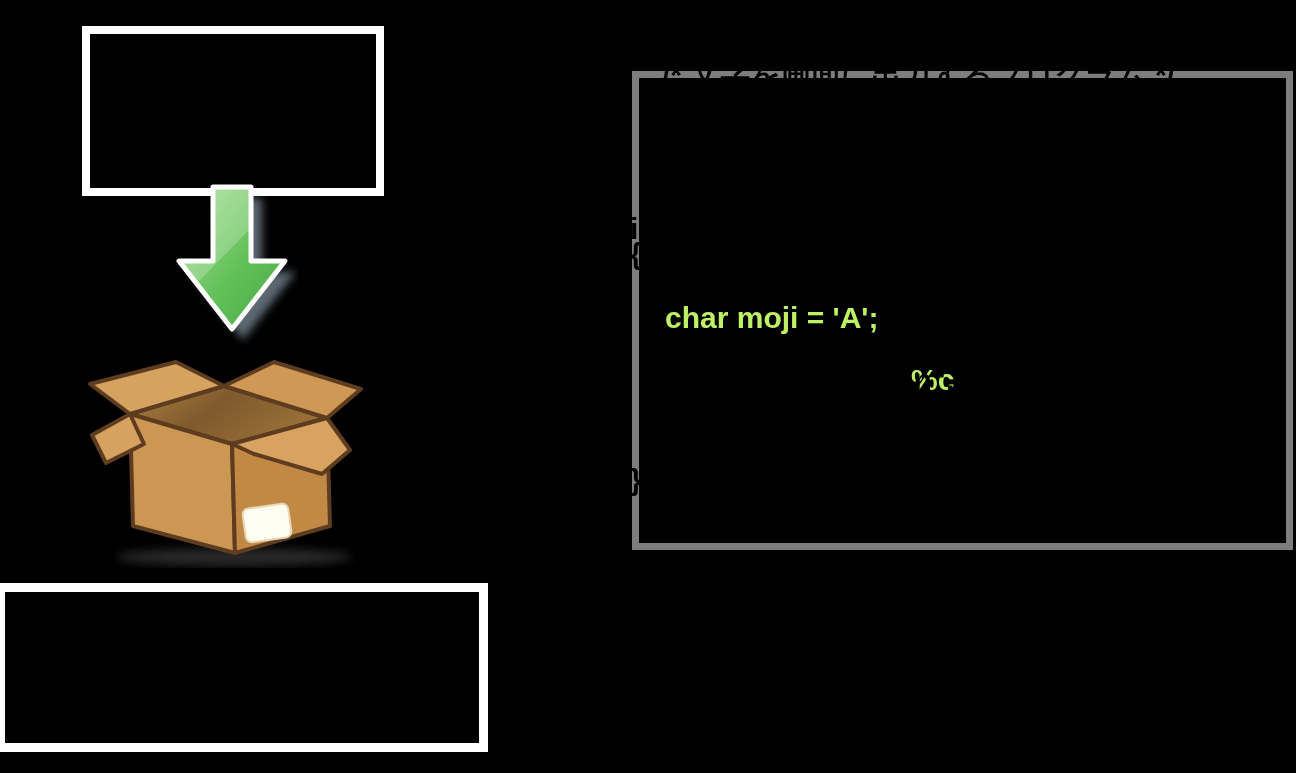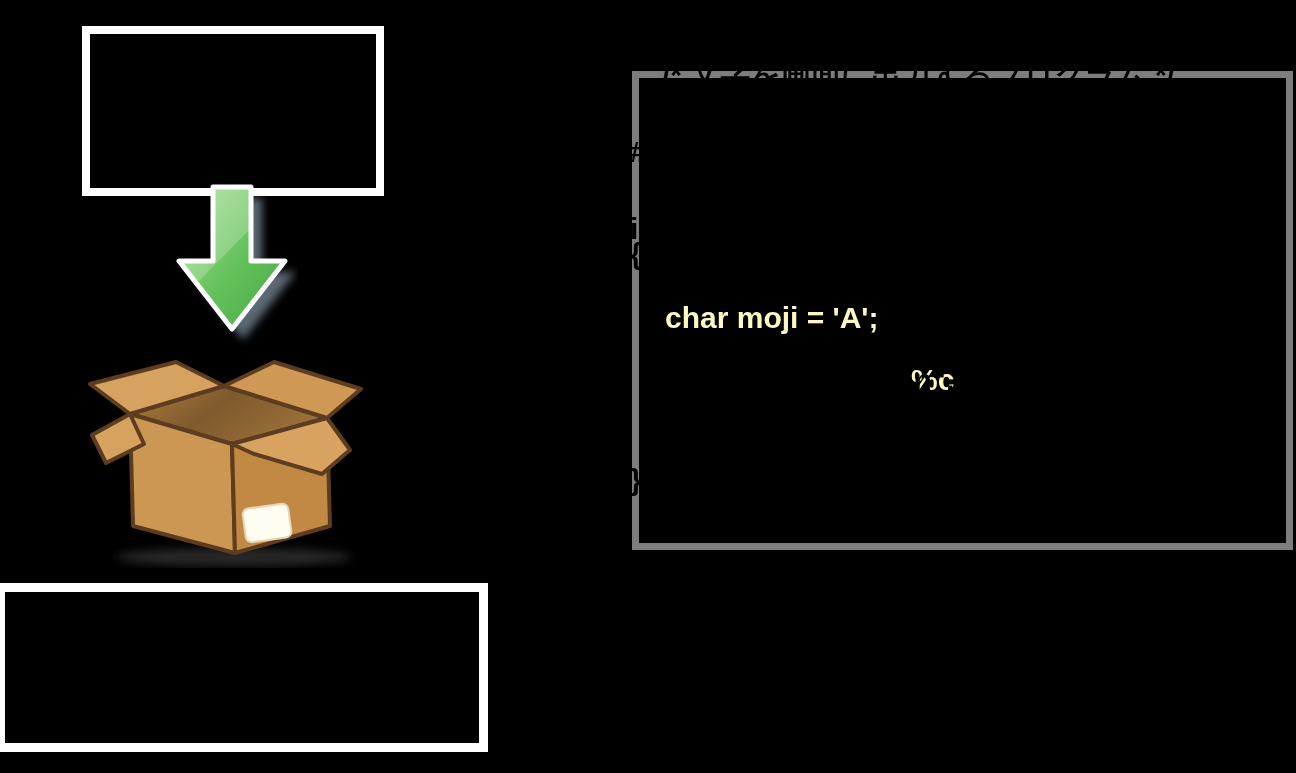--- a/index.html
+++ b/index.html
@@ -14,21 +14,21 @@
 
   
   .code-panel{position:absolute;left:632px;top:71px;width:661px;height:479px;
              border:7px solid #7d7d7d;box-sizing:border-box;background:transparent;z-index:1;}
 
   
   #code-layer{position:absolute;left:0;top:0;width:1296px;height:773px;z-index:2;pointer-events:none;}
   .code-line{position:absolute;font-size:30px;line-height:34px;white-space:pre;
              font-weight:bold;color:#000000;
              font-family:"Liberation Sans","DejaVu Sans",sans-serif;}
-  .code-line.red{color:#fef9c3;text-align:center;}
+  .code-line.red{color:#bef264;text-align:center;}
   #decl{left:665px;top:301px;}
   #fmt{left:911px;top:363px;}
 
   .icon-abs{position:absolute;}
 </style>
 </head>
 <body>
 
 <div class="stage">
 
@@ -84,21 +84,20 @@
   </svg>
 
   <div class="caption-box"></div>
 
   <div class="code-panel"></div>
 
   <div id="code-layer">
     <div id="decl" class="code-line red">char moji = 'A';</div>
     <div id="fmt" class="code-line red">%c</div>
   <div class="code-line" style="left: 630px; top: 58px; margin-left: 32px;">/* 文字を画面に出力するプログラム */</div>
-      <div class="code-line" style="left: 630px; top: 135px;">#include &lt;stdio.h&gt;</div>
       <div class="code-line" style="left: 630px; top: 212px;">int main(void)</div>
       <div class="code-line" style="left: 630px; top: 237px;">{</div>
       <div class="code-line" style="left: 665px; top: 363px;">printf("moji = %c\n", moji);</div>
       <div class="code-line" style="left: 665px; top: 425px;">return 0;</div>
       <div class="code-line" style="left: 630px; top: 463px;">}</div>
     </div>
 
 </div>
 
 </body></html>

